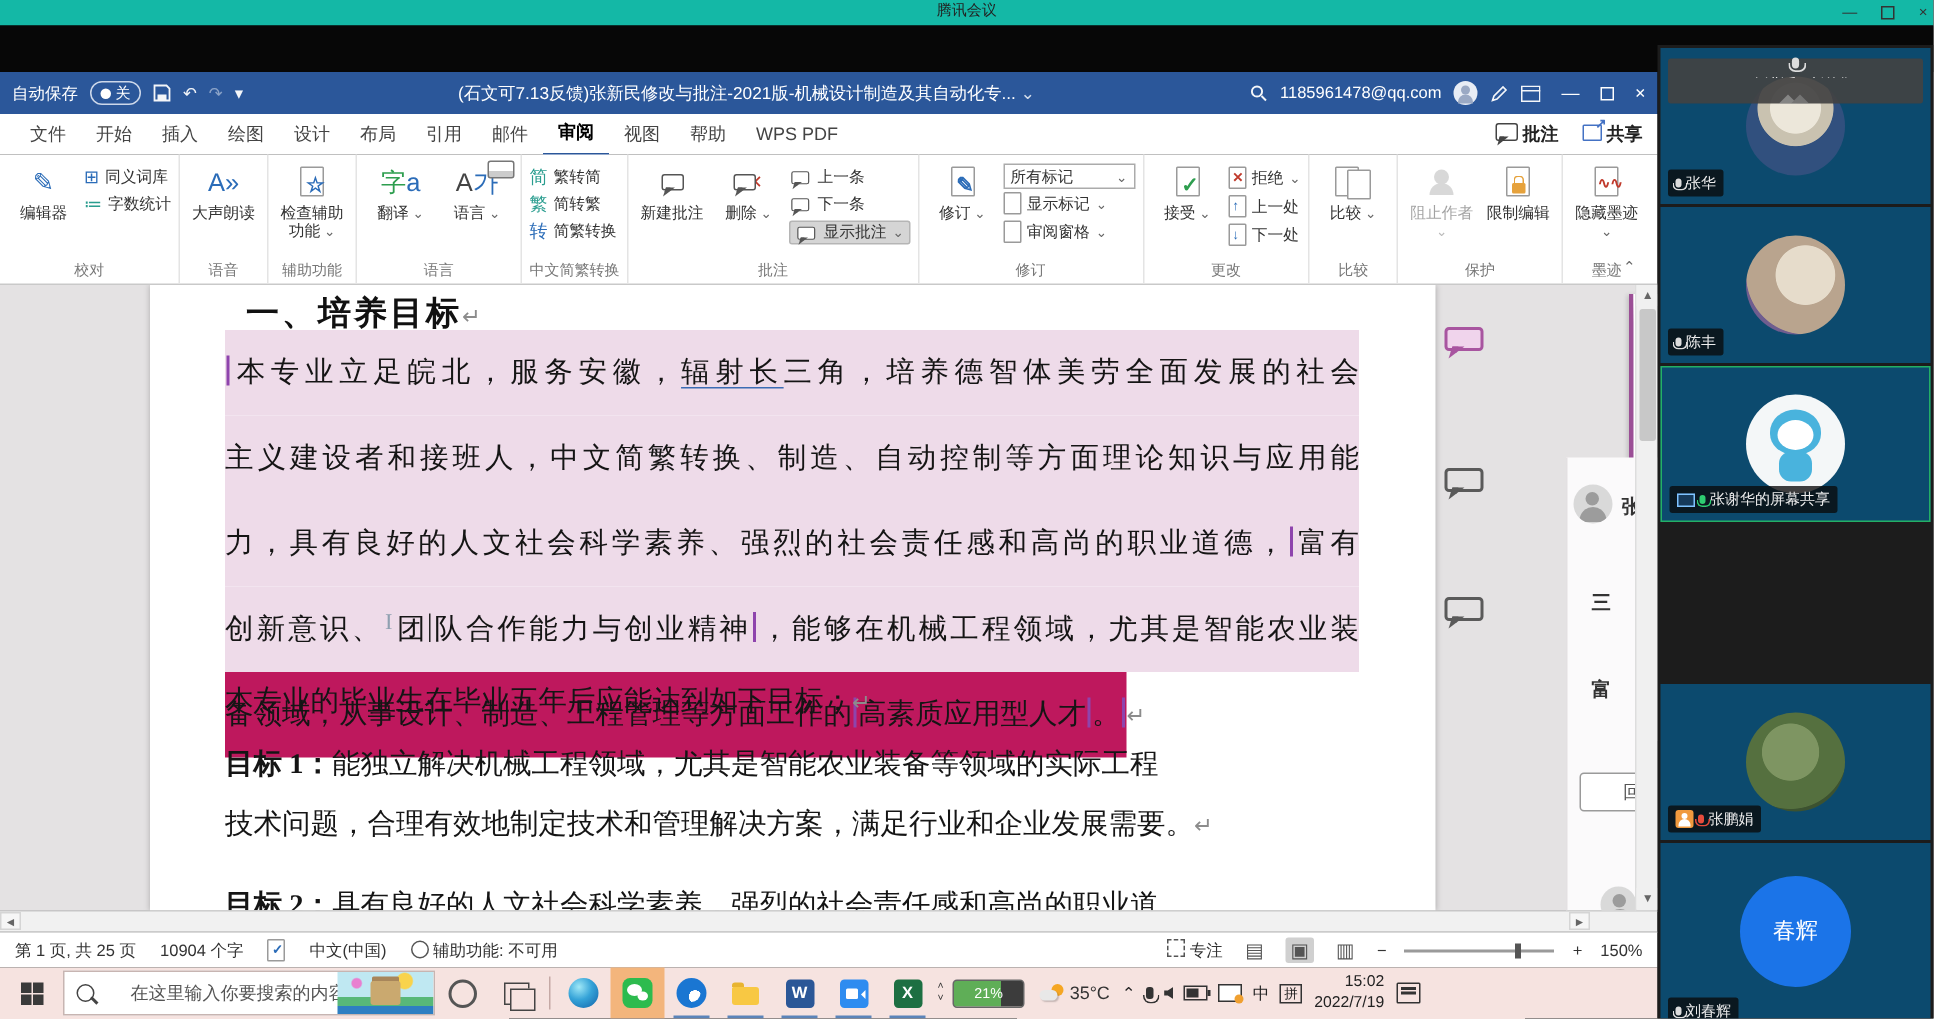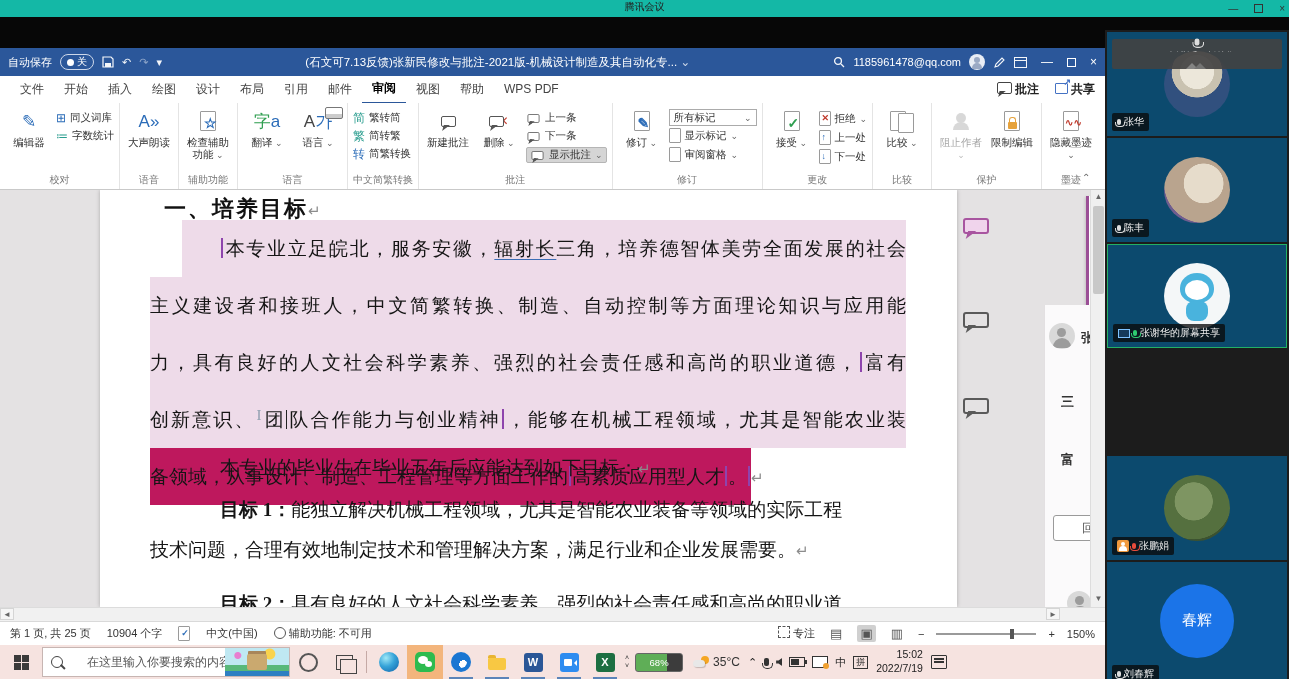--- a/index.html
+++ b/index.html
@@ -74,21 +74,21 @@
   
   #docarea{left:0;top:190px;width:1105px;height:417px;background:#e4e2e3;overflow:hidden;}
   #page{position:absolute;left:100px;top:0;width:857px;height:417px;background:#fff;box-shadow:0 0 4px rgba(0,0,0,.25);overflow:hidden;}
   .serif{font-family:"Liberation Serif",serif;}
   #heading{position:absolute;left:64px;top:4px;font-size:22px;font-weight:bold;color:#111;letter-spacing:2px;}
   .pilcrow{color:#8c8c8c;font-weight:normal;font-size:15px;letter-spacing:0;}
   #hlblock{position:absolute;left:50px;top:30px;width:756px;font-size:19px;color:#151515;}
   .dline{height:57px;line-height:57px;background:#eedbe9;text-align:justify;text-align-last:justify;white-space:nowrap;}
   .dline.nojust{text-align:left;text-align-last:left;background:transparent;}
   .dline.nojust .hlspan{background:#be185d;display:inline-block;line-height:57px;}
-  .indent{padding-left:38px;margin-left:32px;}
+  .indent{}
   .u-wavy{text-decoration:underline;text-decoration-color:#3b6cb4;text-underline-offset:4px;}
   .cmark{display:inline-block;width:2px;height:20px;background:#8e44ad;vertical-align:-3px;margin:0 1px;}
   .caret{display:inline-block;width:1.5px;height:19px;background:#222;vertical-align:-3px;}
   .ibeam{display:inline-block;color:#8fa0b0;font-family:"Liberation Serif",serif;font-size:15px;transform:translateY(-6px);margin:0 1px;}
   .bodyline{position:absolute;left:50px;width:756px;font-size:19px;color:#151515;height:40px;line-height:40px;white-space:nowrap;}
   .blabel{font-weight:bold;}
 
   .balloon{position:absolute;width:26px;height:16px;border:2px solid #5a5a5a;border-radius:3px;background:transparent;box-sizing:border-box;}
   .balloon::after{content:"";position:absolute;left:2px;bottom:-7px;border:4px solid transparent;border-top-color:#5a5a5a;border-left-color:#5a5a5a;transform:skewX(-18deg);}
   .balloon.first{border-color:#a855a0;background:#f0d4ec;}
@@ -607,21 +607,21 @@
       <span class="appsq meet-sq"></span>
     </div>
   <div class="tb-ic open">
       <span class="appsq excel-sq">X</span>
     </div>
   <div class="updown">
       <span>˄</span>
       <span>˅</span>
     </div>
   <div class="battbadge">
-      <span>68%</span>
+      <span>21%</span>
     </div>
   <div class="weather">
       <span class="suncloud"></span>
       <span>35°C</span>
     </div>
   <div class="tray">
     <span>⌃</span>
     <span class="mic-sm"></span>
     <span class="spk"></span>
     <span class="batt-sm"></span>

